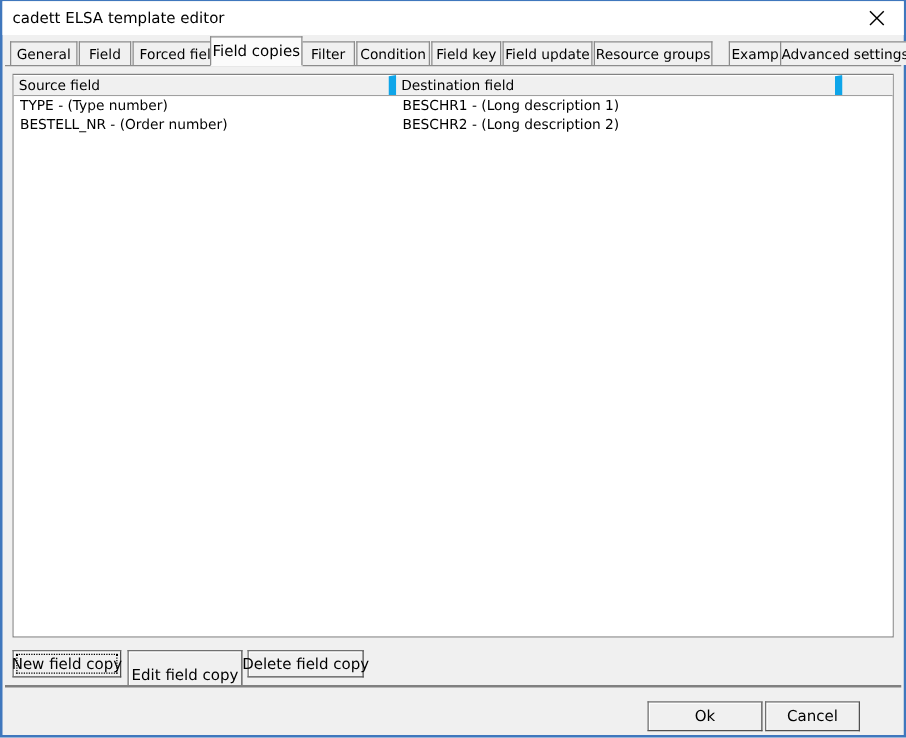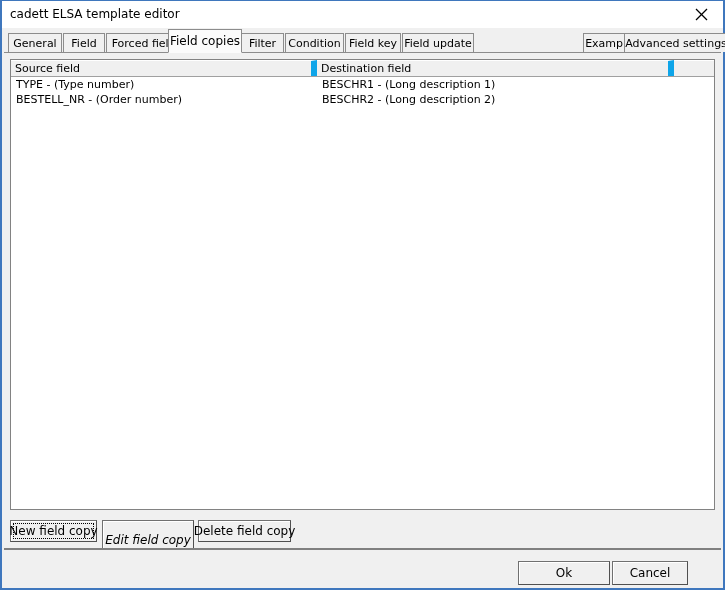--- a/index.html
+++ b/index.html
@@ -232,20 +232,23 @@
       </div>
     <div class="tab" style="left:281px;width:59px;">
       <span>Condition</span>
       </div>
     <div class="tab" style="left:341px;width:56px;">
       <span>Field key</span>
       </div>
     <div class="tab" style="left:398px;width:72px;">
       <span>Field update</span>
       </div>
+    <div class="tab" style="left:471px;width:95px;">
+      <span>Resource groups</span>
+      </div>
     <div class="tab" style="left:579px;width:52px;">
       <span>Example</span>
       </div>
     <div class="tab" style="left:620px;width:104px;">
       <span>Advanced settings</span>
       </div>
   </div>
 
   <div id="tabpage">
 
@@ -272,21 +275,21 @@
           <div class="cell" style="left:5px;width:300px;">BESTELL_NR - (Order number)</div>
           <div class="cell" style="left:311px;width:350px;">BESCHR2 - (Long description 2)</div>
         </div>
       </div>
 
     </div>
 
     <div class="btn focused" style="left:6px;top:467px;width:87px;height:22px;">
       <span>New field copy</span>
       </div>
-    <div class="btn" style="left:98px;top:467px;width:92px;height:40px;font-style:italic;">
+    <div class="btn" style="left:98px;top:467px;width:92px;height:40px;">
       <span>Edit field copy</span>
       </div>
     <div class="btn" style="left:194px;top:467px;width:93px;height:22px;">
       <span>Delete field copy</span>
       </div>
 
   </div>
 
   <div id="bottombar">
     <div class="btn" style="left:514px;top:11px;width:92px;height:24px;">

